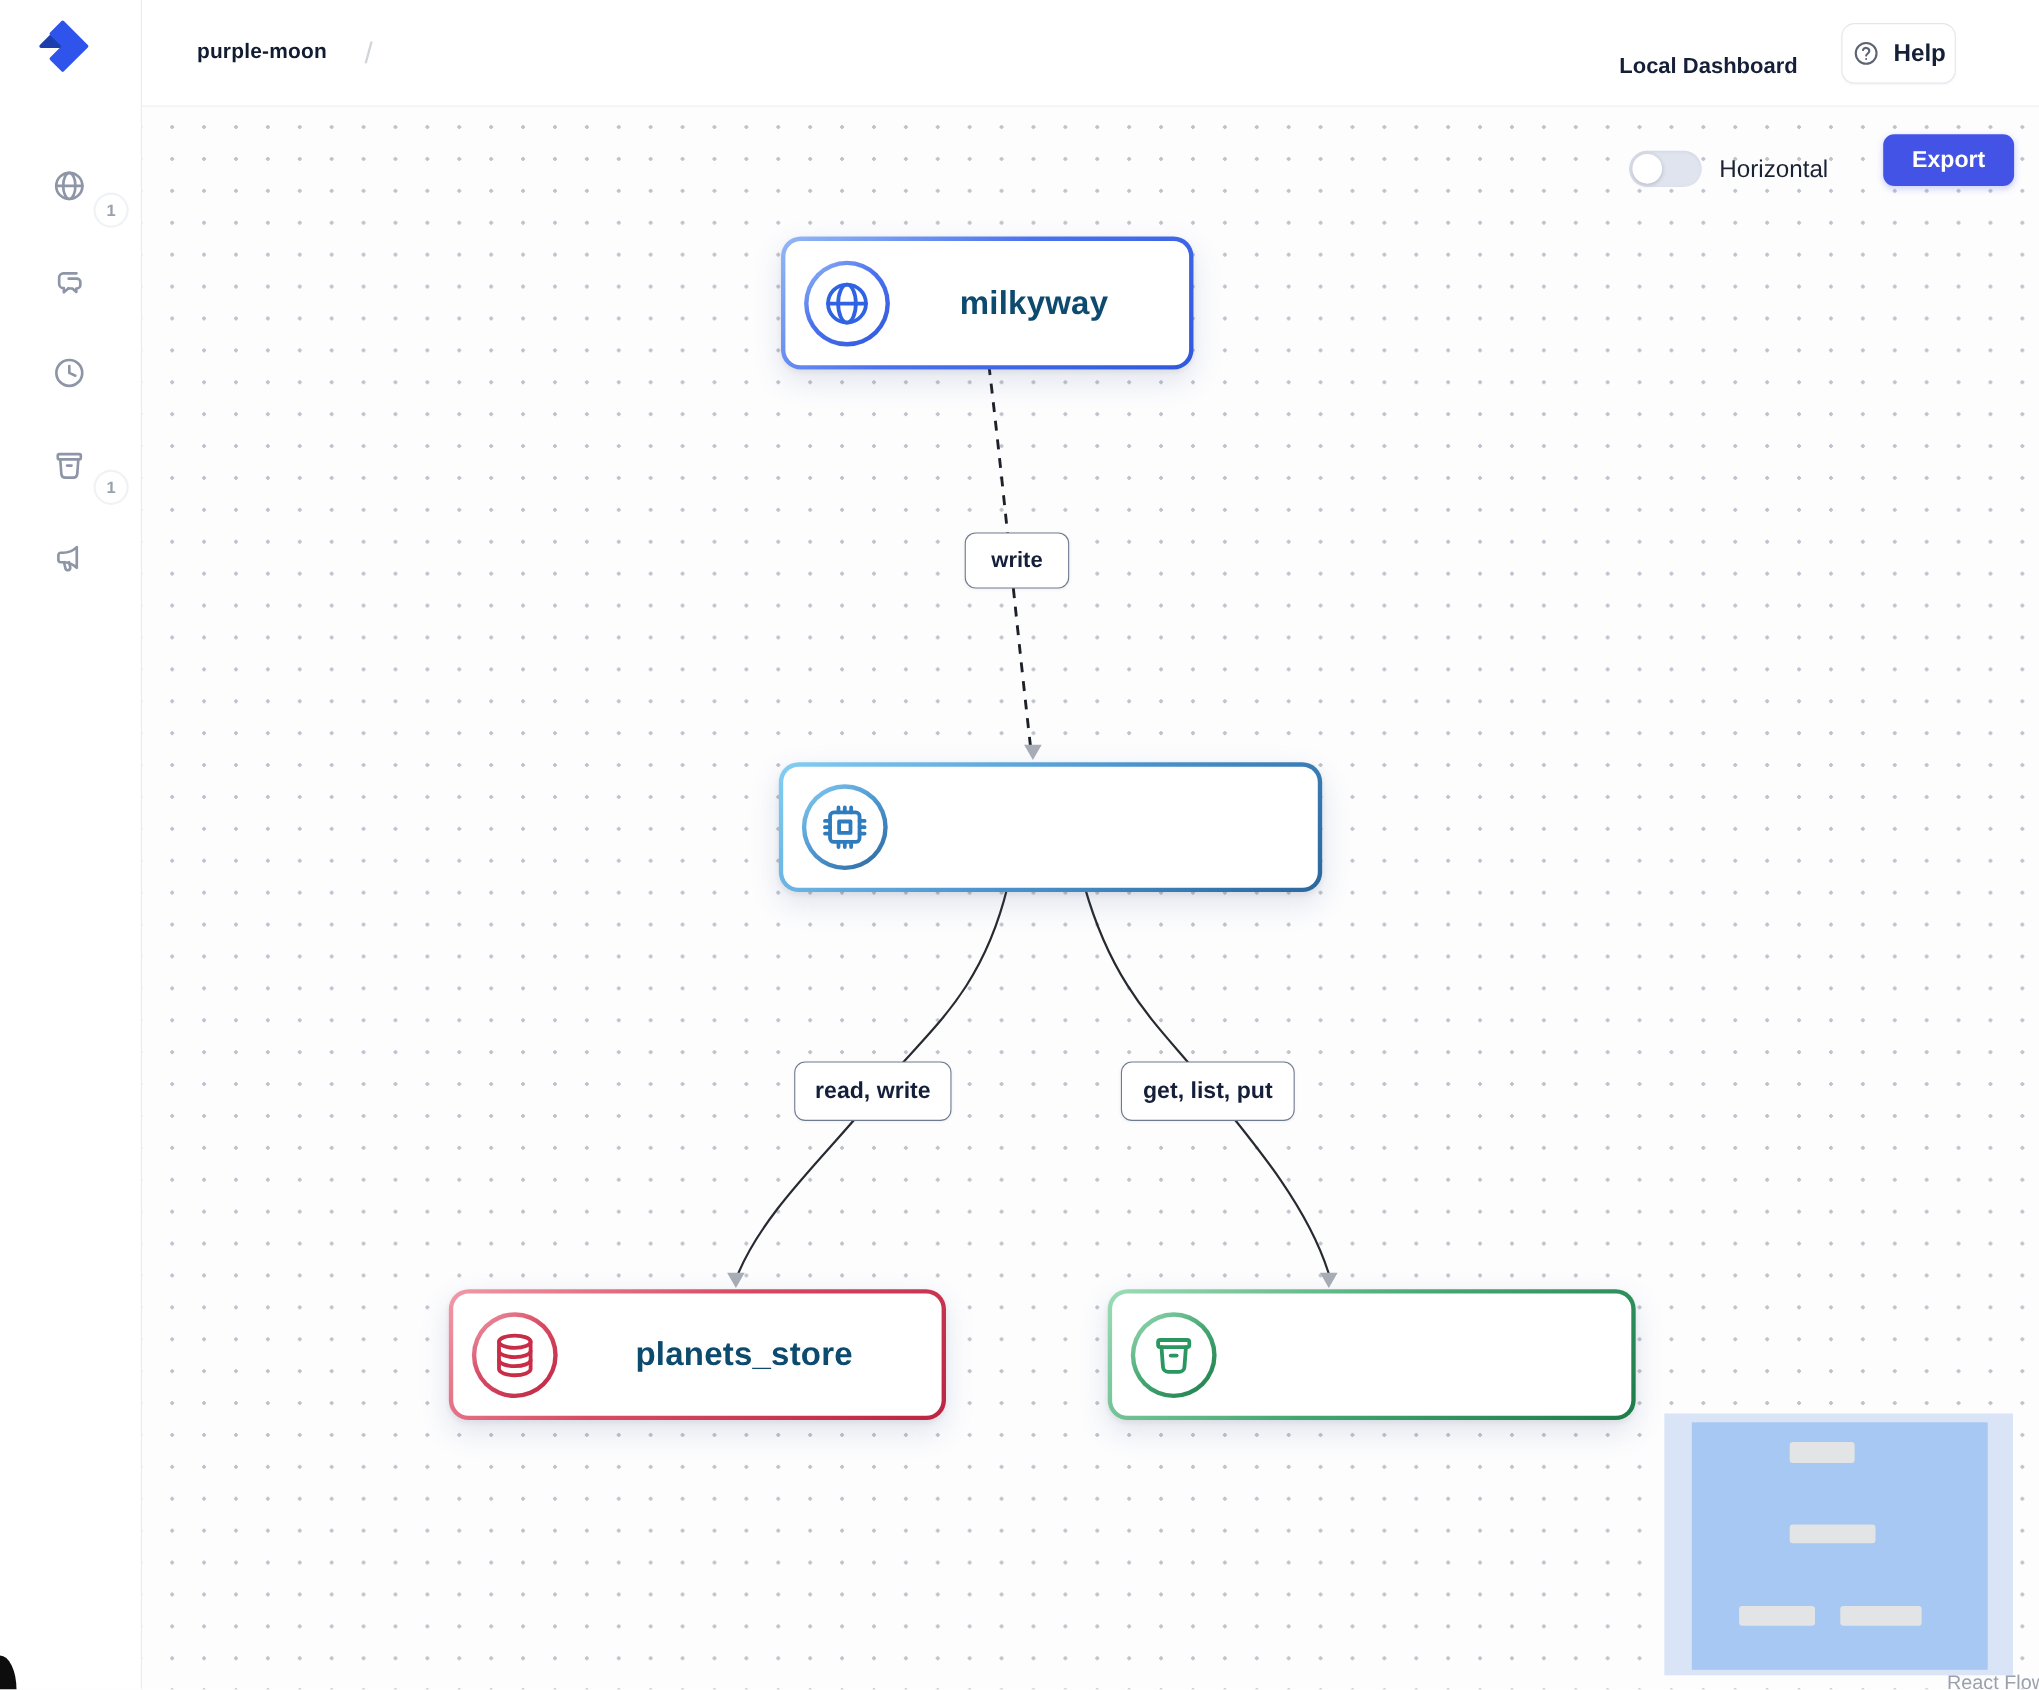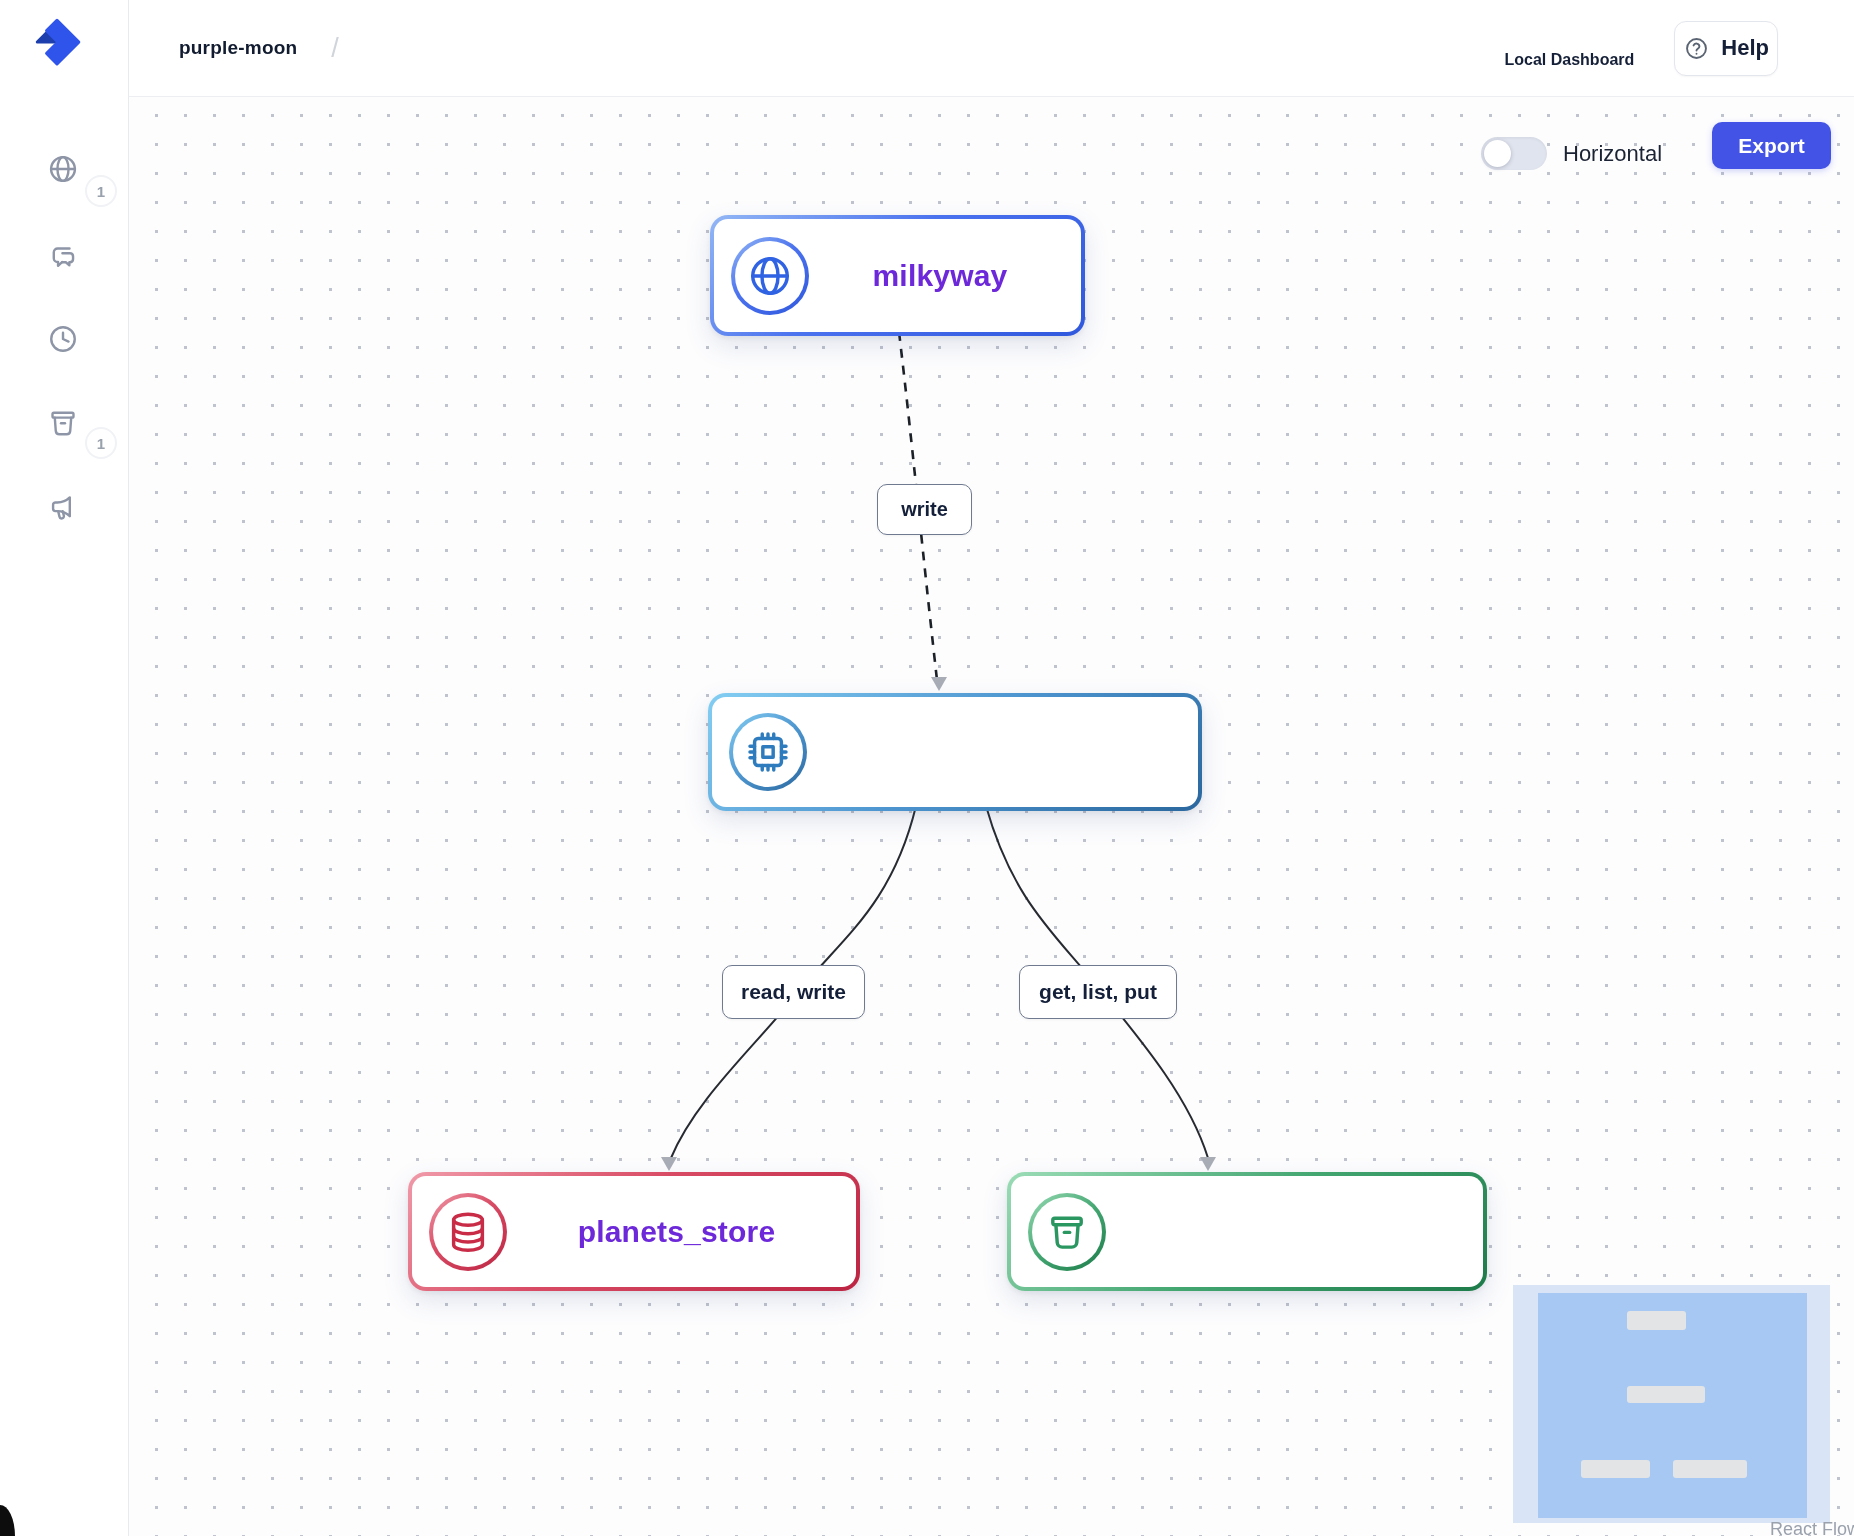--- a/index.html
+++ b/index.html
@@ -16,21 +16,21 @@
          color:#99a1ad;font-size:15px;font-weight:700;display:flex;align-items:center;justify-content:center;z-index:7;}
   
   .topbar{position:absolute;left:129px;top:0;width:1725px;height:96px;background:#fff;border-bottom:1px solid #eceef2;
           display:flex;align-items:center;z-index:5;}
   .project{margin-left:50px;font-size:19px;font-weight:700;color:#121c30;letter-spacing:.2px;}
   .separator{margin:0 30px 0 34px;font-size:27px;font-weight:400;color:#d0d4db;}
   .tabbtn{display:flex;align-items:center;gap:13px;background:#eef1f6;border-radius:9px;padding:14px 24px;cursor:pointer;}
   .tabbtn svg{width:26px;height:26px;stroke:#454d5d;fill:none;stroke-width:1.7;stroke-linecap:round;stroke-linejoin:round;}
   .tabbtn span{font-size:22px;font-weight:600;color:#1c2637;}
   .tb-spacer{flex:1;}
-  .dash-title{font-size:16px;font-weight:700;color:#152038;margin-right:40px;margin-top:24px;}
+  .dash-title{font-size:20px;font-weight:700;color:#152038;margin-right:40px;margin-top:24px;}
   .helpbtn{display:flex;align-items:center;gap:11px;background:#fff;border:1px solid #e3e6ec;border-radius:12px;
            padding:13px 8px;margin-right:76px;cursor:pointer;box-shadow:0 1px 2px rgba(20,30,60,.04);}
   .helpbtn svg{width:27px;height:27px;stroke:#5b6472;fill:none;stroke-width:1.7;stroke-linecap:round;stroke-linejoin:round;}
   .helpbtn span{font-size:22px;font-weight:700;color:#152038;}
   
   .canvas{position:absolute;left:129px;top:97px;width:1725px;height:1439px;background-color:#fdfdfe;
     background-image:radial-gradient(circle,#bfc3cd 1.5px,transparent 1.7px);
     background-size:29px 29px;background-position:13px 4px;z-index:0;}
   .edges-svg{position:absolute;left:0;top:0;width:1854px;height:1536px;z-index:1;pointer-events:none;}
   
@@ -43,21 +43,21 @@
   .exportbtn{position:absolute;left:1712px;top:122px;width:119px;height:47px;border-radius:10px;background:#4353e6;
         color:#fff;font-size:21px;font-weight:700;display:flex;align-items:center;justify-content:center;
         cursor:pointer;z-index:4;box-shadow:0 2px 6px rgba(67,83,230,.25);}
   
   .node{position:absolute;border-radius:18px;padding:4px;z-index:2;cursor:pointer;
         box-shadow:0 10px 26px rgba(70,90,140,.15),0 2px 5px rgba(0,0,0,.06);}
   .node-inner{background:#fff;border-radius:14px;width:100%;height:100%;display:flex;align-items:center;box-sizing:border-box;}
   .ring{width:78px;height:78px;border-radius:50%;padding:4px;margin-left:17px;flex:0 0 auto;box-sizing:border-box;}
   .ring-inner{width:70px;height:70px;background:#fff;border-radius:50%;display:flex;align-items:center;justify-content:center;}
   .ring-inner svg{width:46px;height:46px;fill:none;stroke-width:1.8;stroke-linecap:round;stroke-linejoin:round;}
-  .node-label{flex:1;text-align:center;font-size:30px;font-weight:700;color:#6d28d9;padding-right:10px;letter-spacing:.2px;}
+  .node-label{flex:1;text-align:center;font-size:30px;font-weight:700;color:#0c4a6e;padding-right:10px;letter-spacing:.2px;}
   .g-blue {background:linear-gradient(140deg,#93b7f5 0%,#4a71ee 45%,#2f58dd 100%);}
   .g-sky  {background:linear-gradient(140deg,#84cdf2 0%,#4d95cf 50%,#2a679e 100%);}
   .g-red  {background:linear-gradient(140deg,#f09aa9 0%,#d84a63 45%,#bc2442 100%);}
   .g-green{background:linear-gradient(140deg,#9bdcb6 0%,#43a671 50%,#1d7b4a 100%);}
   .ic-blue{stroke:#2f63e4;} .ic-sky{stroke:#2e7cbe;} .ic-red{stroke:#c92c47;} .ic-green{stroke:#2a9660;}
   
   .edge-label{position:absolute;background:#fff;border:1.5px solid #6f7a90;border-radius:10px;z-index:3;
         display:flex;align-items:center;justify-content:center;font-size:21px;font-weight:700;color:#14203a;
         box-shadow:0 1px 3px rgba(0,0,0,.05);}
   

